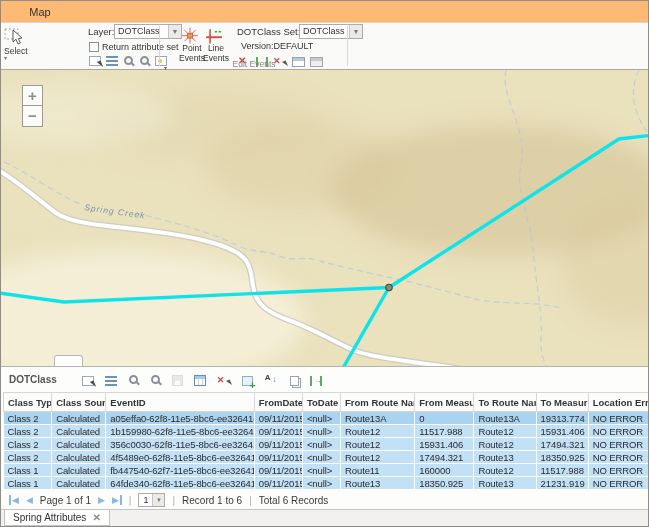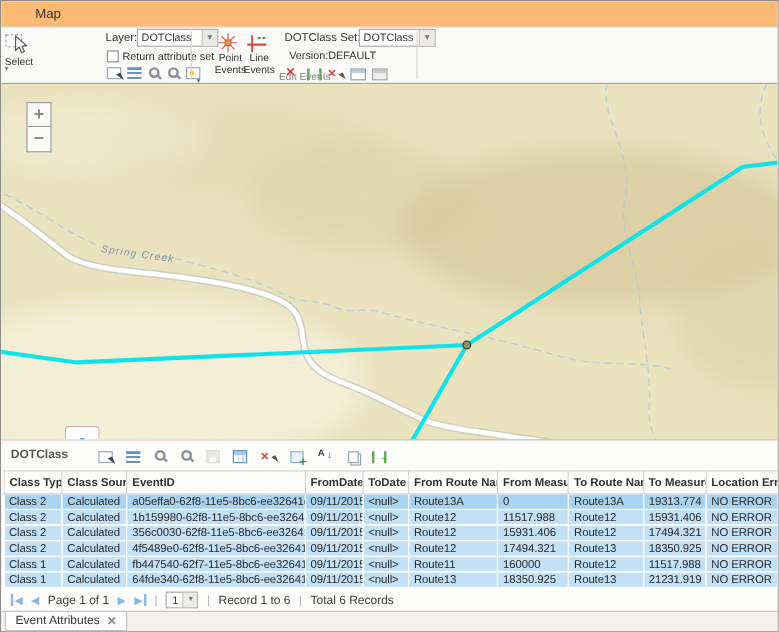--- a/index.html
+++ b/index.html
@@ -374,18 +374,18 @@
       </span>
       <span class="psep">|</span>
       <span>Record 1 to 6</span>
       <span class="psep">|</span>
       <span>Total 6 Records</span>
     </div>
   </div>
 
   <div class="footer">
     <div class="ftab">
-      <span>Event Attributes</span>
+      <span>Spring Attributes</span>
       <span class="x">✕</span>
     </div>
   </div>
 
 </div>
 
 </body></html>

